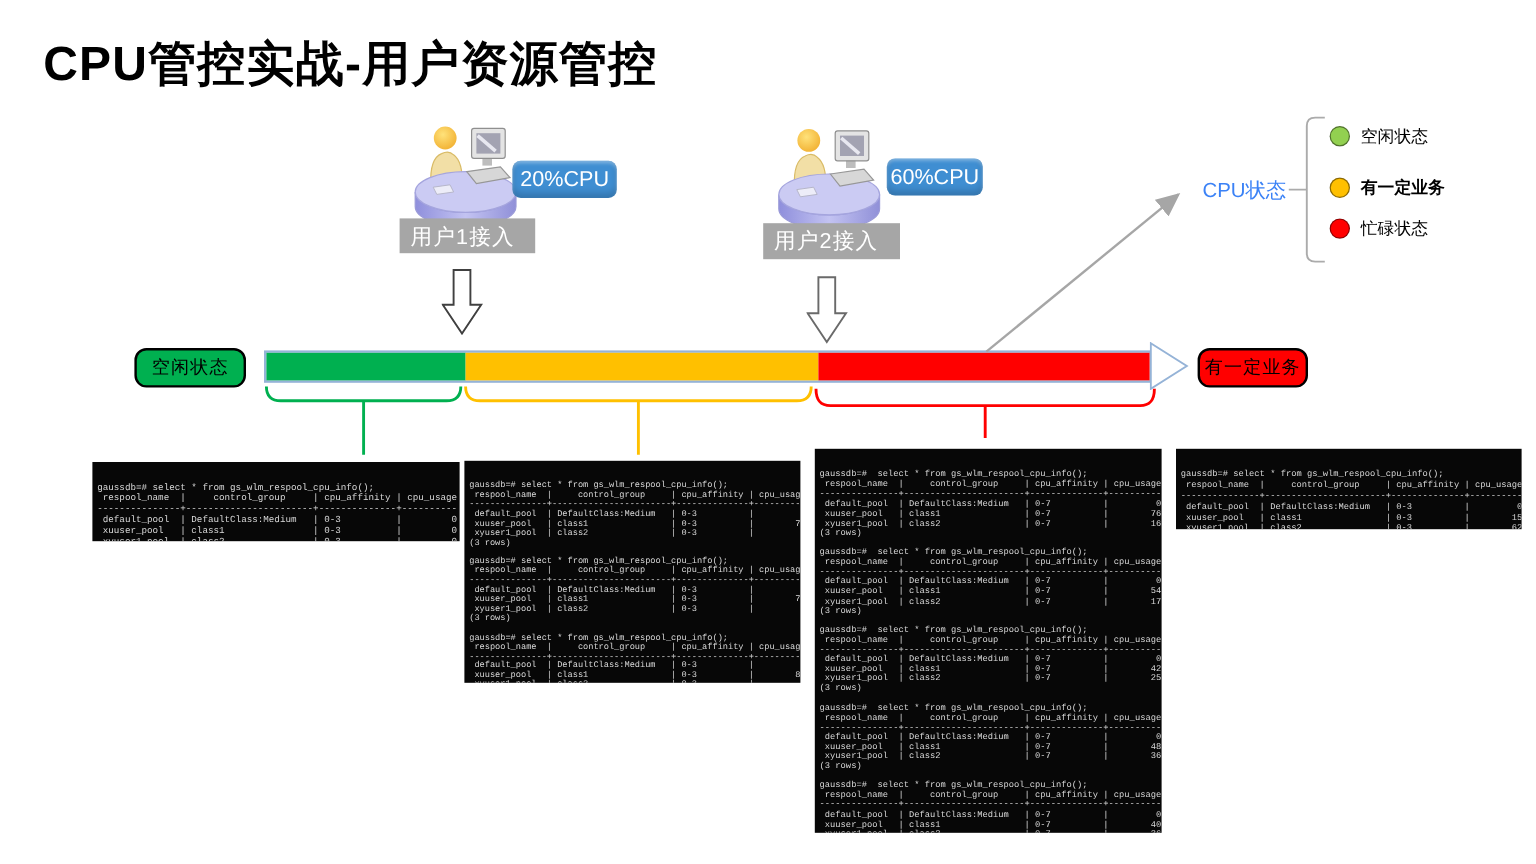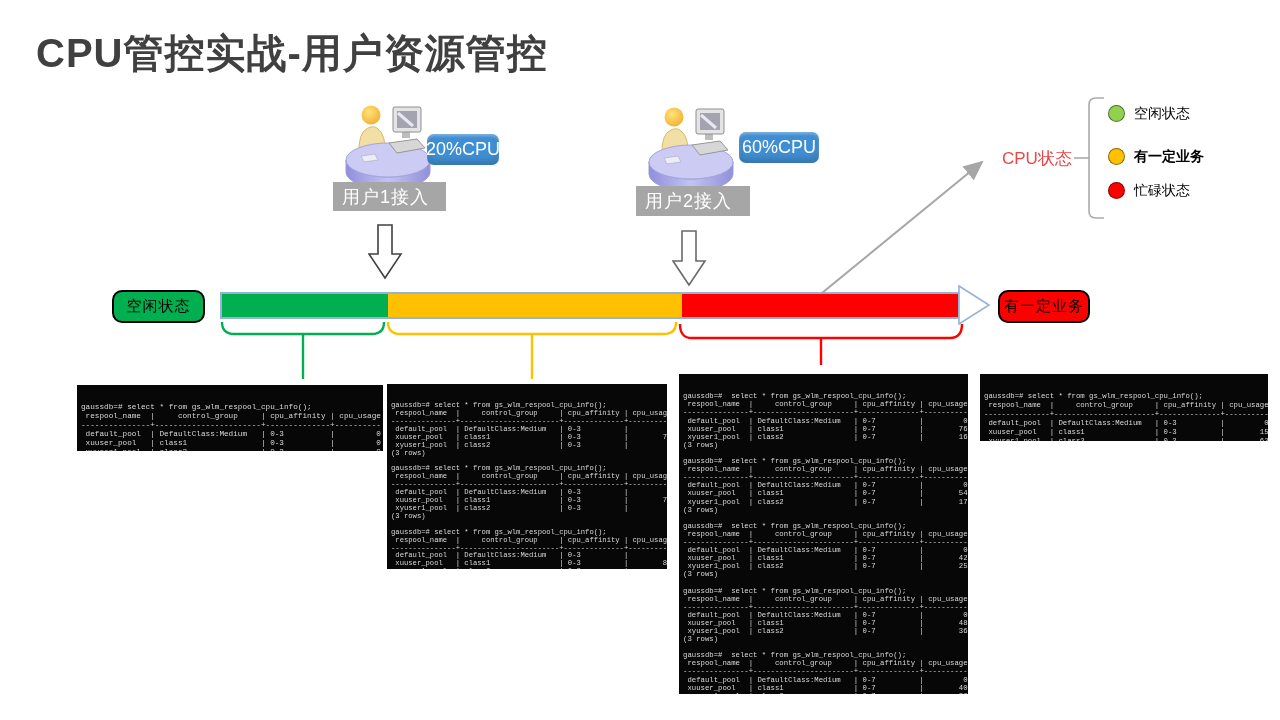--- a/index.html
+++ b/index.html
@@ -9,21 +9,21 @@
   .slide-title{font-size:40px;font-weight:600;letter-spacing:1px;white-space:nowrap;}
   .cpu-badge{border-radius:7px;color:#fff;font-size:18px;display:flex;align-items:center;justify-content:center;
              box-shadow:inset 0 -4px 6px rgba(0,0,0,.18), inset 0 2px 3px rgba(255,255,255,.35);}
   .access-label{color:#fff;font-size:18px;display:flex;align-items:center;padding-left:9px;letter-spacing:1px;}
   .state-label{border:2px solid #000;border-radius:10px;color:#000;font-size:15px;
                display:flex;align-items:center;justify-content:center;letter-spacing:1px;}
   .status-bar{display:flex;border:2px solid #95b3d7;box-sizing:border-box;}
   .status-bar .seg{height:100%;}
   .terminal{background:#070707;color:#d9d9d9;font-family:Liberation Mono, monospace;
             white-space:pre;overflow:hidden;box-sizing:border-box;padding:18px 4px;}
-  .legend-title{font-size:17px;color:#ef4444;white-space:nowrap;}
+  .legend-title{font-size:17px;color:#3b82f6;white-space:nowrap;}
   .legend-item{display:flex;align-items:center;gap:9px;height:19px;}
   .legend-swatch{width:17px;height:17px;border-radius:50%;border:1.5px solid rgba(0,0,0,.45);box-sizing:border-box;flex:0 0 17px;}
   .legend-label{font-size:14px;color:#000;white-space:nowrap;}
   svg{display:block;}
 </style>
 </head>
 <body>
 
 <svg width="0" height="0" style="position:absolute" aria-hidden="true">
   <defs>
@@ -44,26 +44,26 @@
       <rect x="50" y="5" width="28" height="25" rx="2" fill="#e4e4e4" stroke="#8f8f8f" stroke-width="1"></rect>
       <rect x="54" y="9" width="20" height="17" fill="#a3a3b2"></rect>
       <path d="M55,11 L70,24" stroke="#e8e8f0" stroke-width="3"></path>
       <ellipse cx="45" cy="58" rx="42" ry="17" fill="#cbcbf3" stroke="#a5a5de" stroke-width="1"></ellipse>
       <path d="M46,41 L74,37 L82,46 L54,51 Z" fill="#d7d7d7" stroke="#979797" stroke-width="1"></path>
       <path d="M18,54 L32,52 L35,58 L21,60 Z" fill="#ededf8" stroke="#b5b5c8" stroke-width="0.8"></path>
     </g>
   </defs>
 </svg>
 
-<div class="abs slide-title" style="left: 36px; top: 26px; color: #404040;">CPU管控实战-用户资源管控</div>
+<div class="abs slide-title" style="left: 36px; top: 26px; color: #000000;">CPU管控实战-用户资源管控</div>
 
 <svg class="abs" style="left:343px;top:102px;" width="92" height="88" viewBox="0 0 92 88">
     <use href="#user-desk"></use>
   </svg>
-<div class="abs cpu-badge" style="left: 427px; top: 134px; width: 72px; height: 31px; background-color: rgb(63, 142, 210);">20%CPU</div>
+<div class="abs cpu-badge" style="left: 427px; top: 134px; width: 87px; height: 31px; background-color: rgb(63, 142, 210);">20%CPU</div>
 <div class="abs access-label" style="left: 333px; top: 182px; width: 104px; height: 29px; background-color: rgb(166, 166, 166);">用户1接入</div>
 
 <svg class="abs" style="left:646px;top:104px;" width="92" height="88" viewBox="0 0 92 88">
     <use href="#user-desk"></use>
   </svg>
 <div class="abs cpu-badge" style="left: 739px; top: 132px; width: 80px; height: 31px; background-color: rgb(63, 142, 210);">60%CPU</div>
 <div class="abs access-label" style="left: 636px; top: 186px; width: 105px; height: 30px; background-color: rgb(166, 166, 166);">用户2接入</div>
 
 <svg class="abs" style="left:368px;top:224px;" width="35" height="56" viewBox="0 0 35 56">
   <polygon points="10,1 24,1 24,30 33,30 17,54 1,30 10,30" fill="#ffffff" stroke="#404040" stroke-width="1.6"></polygon>

